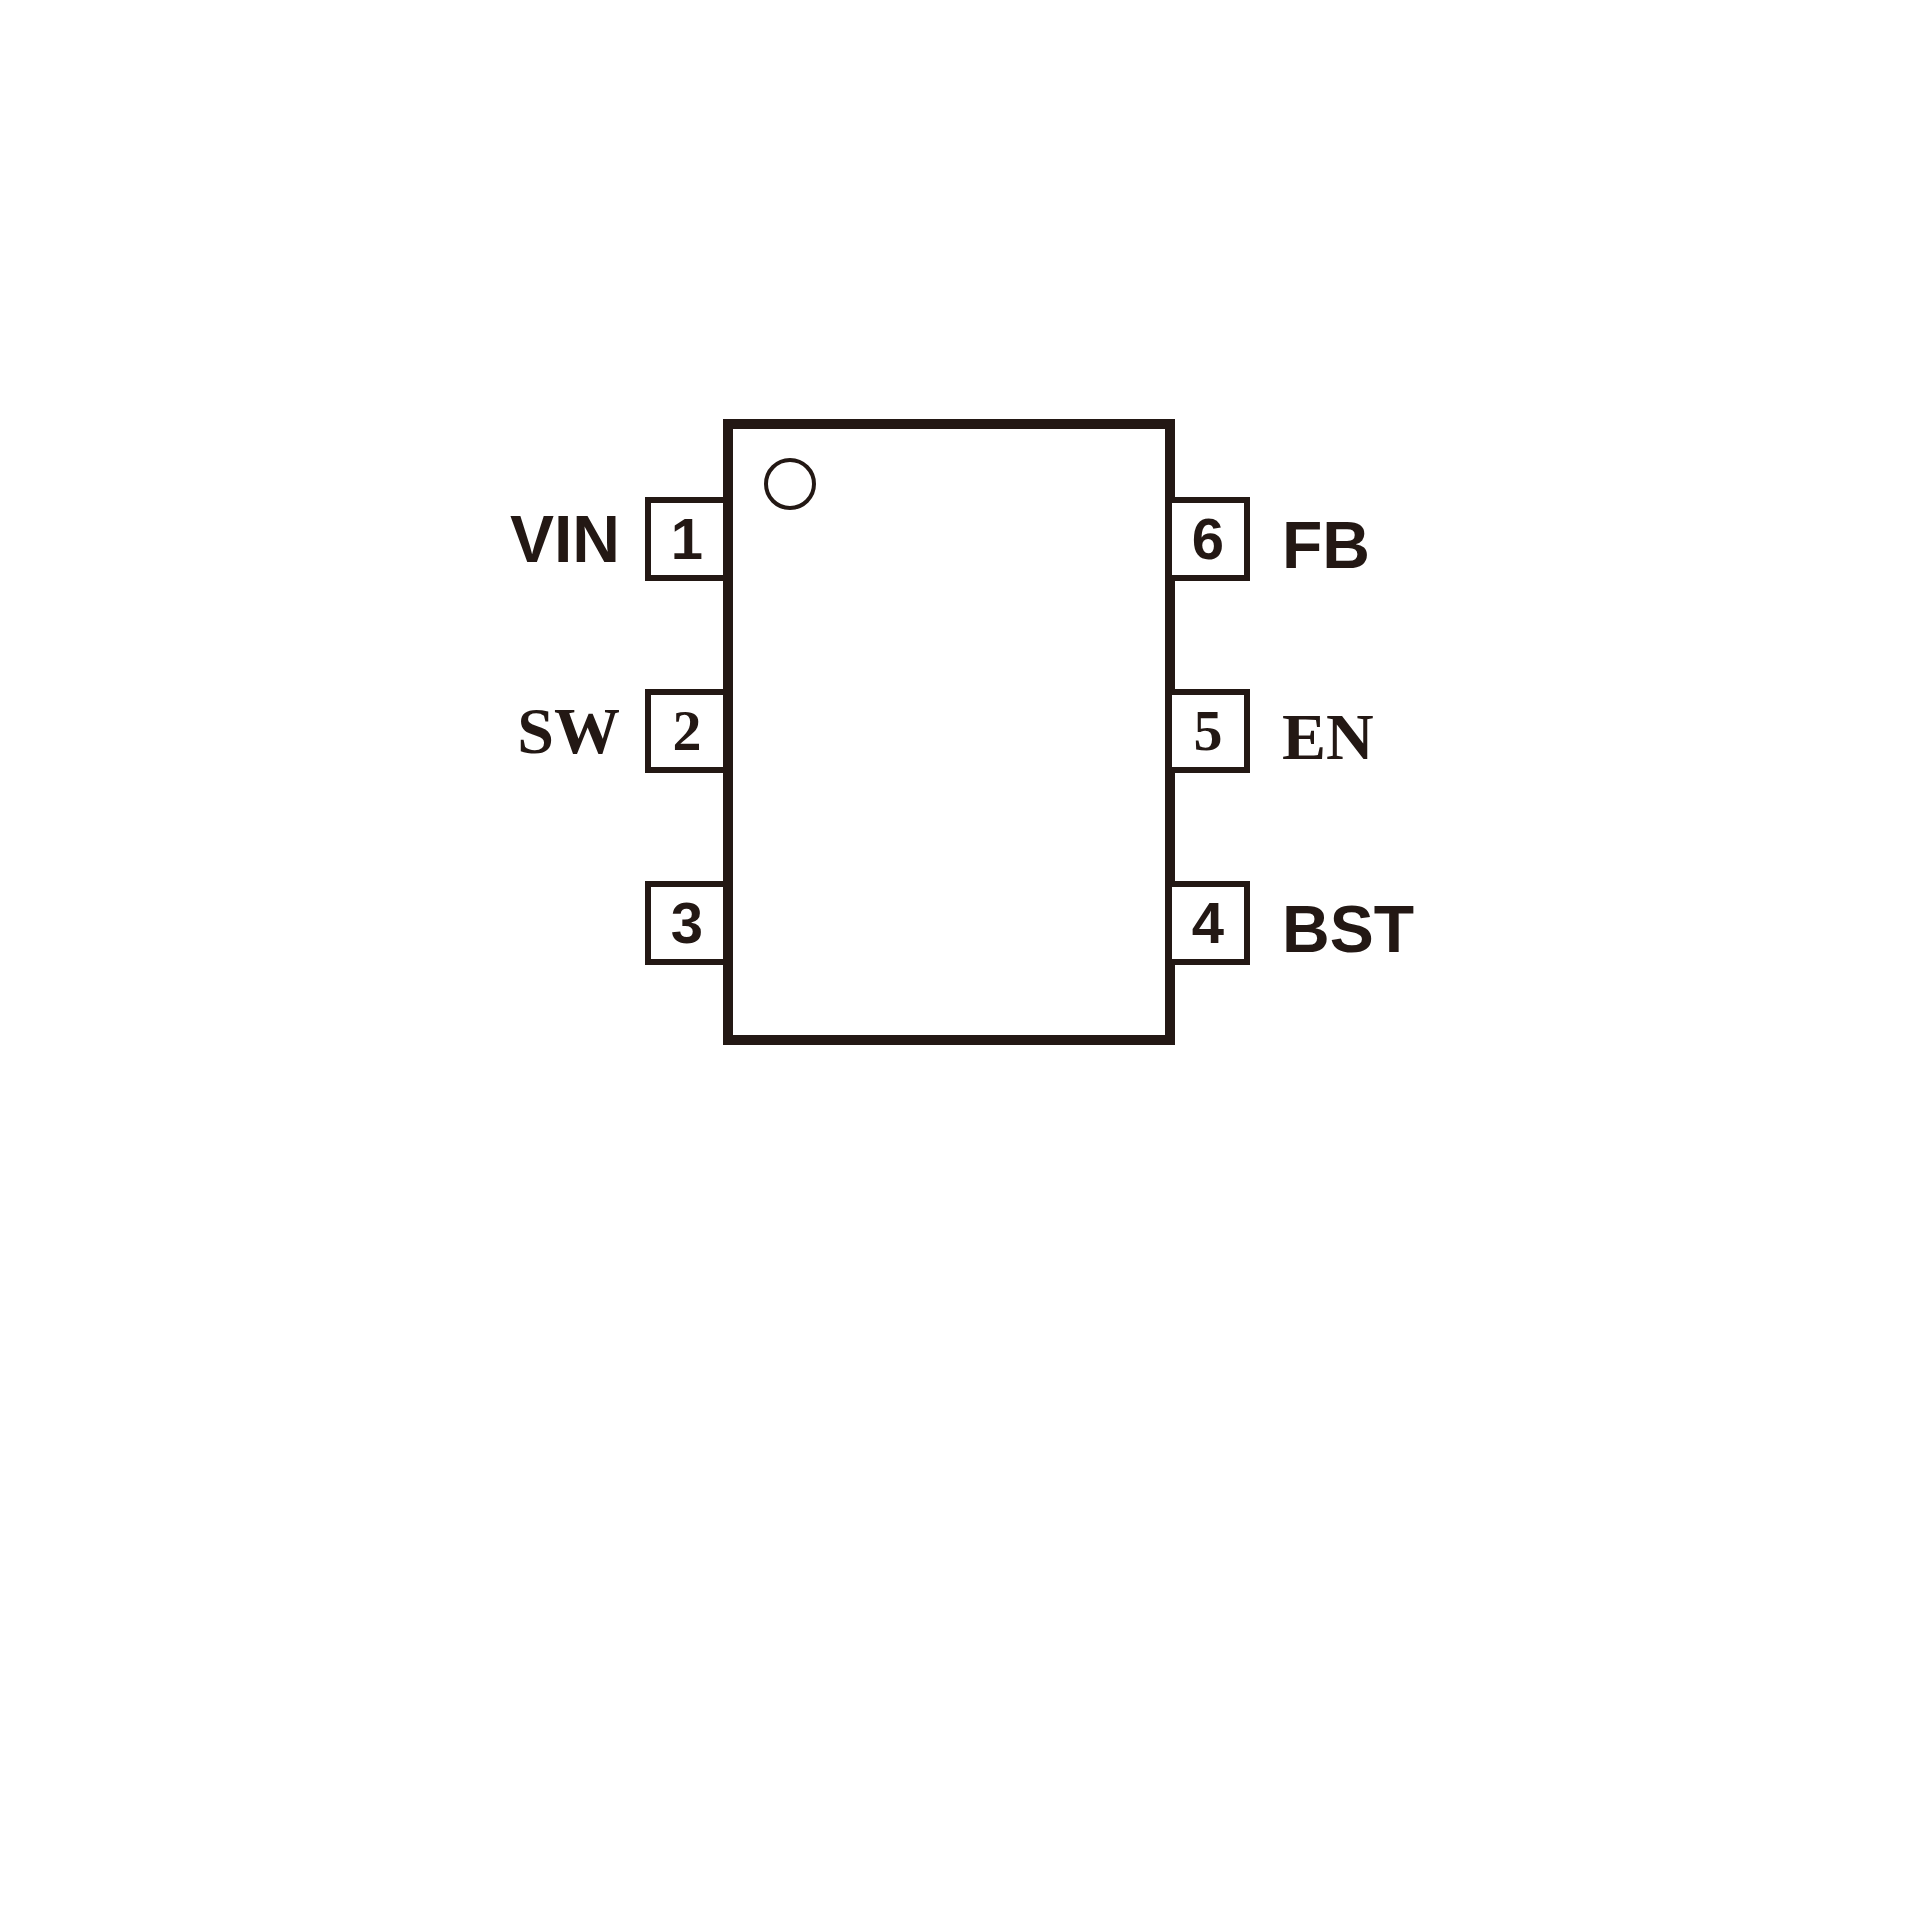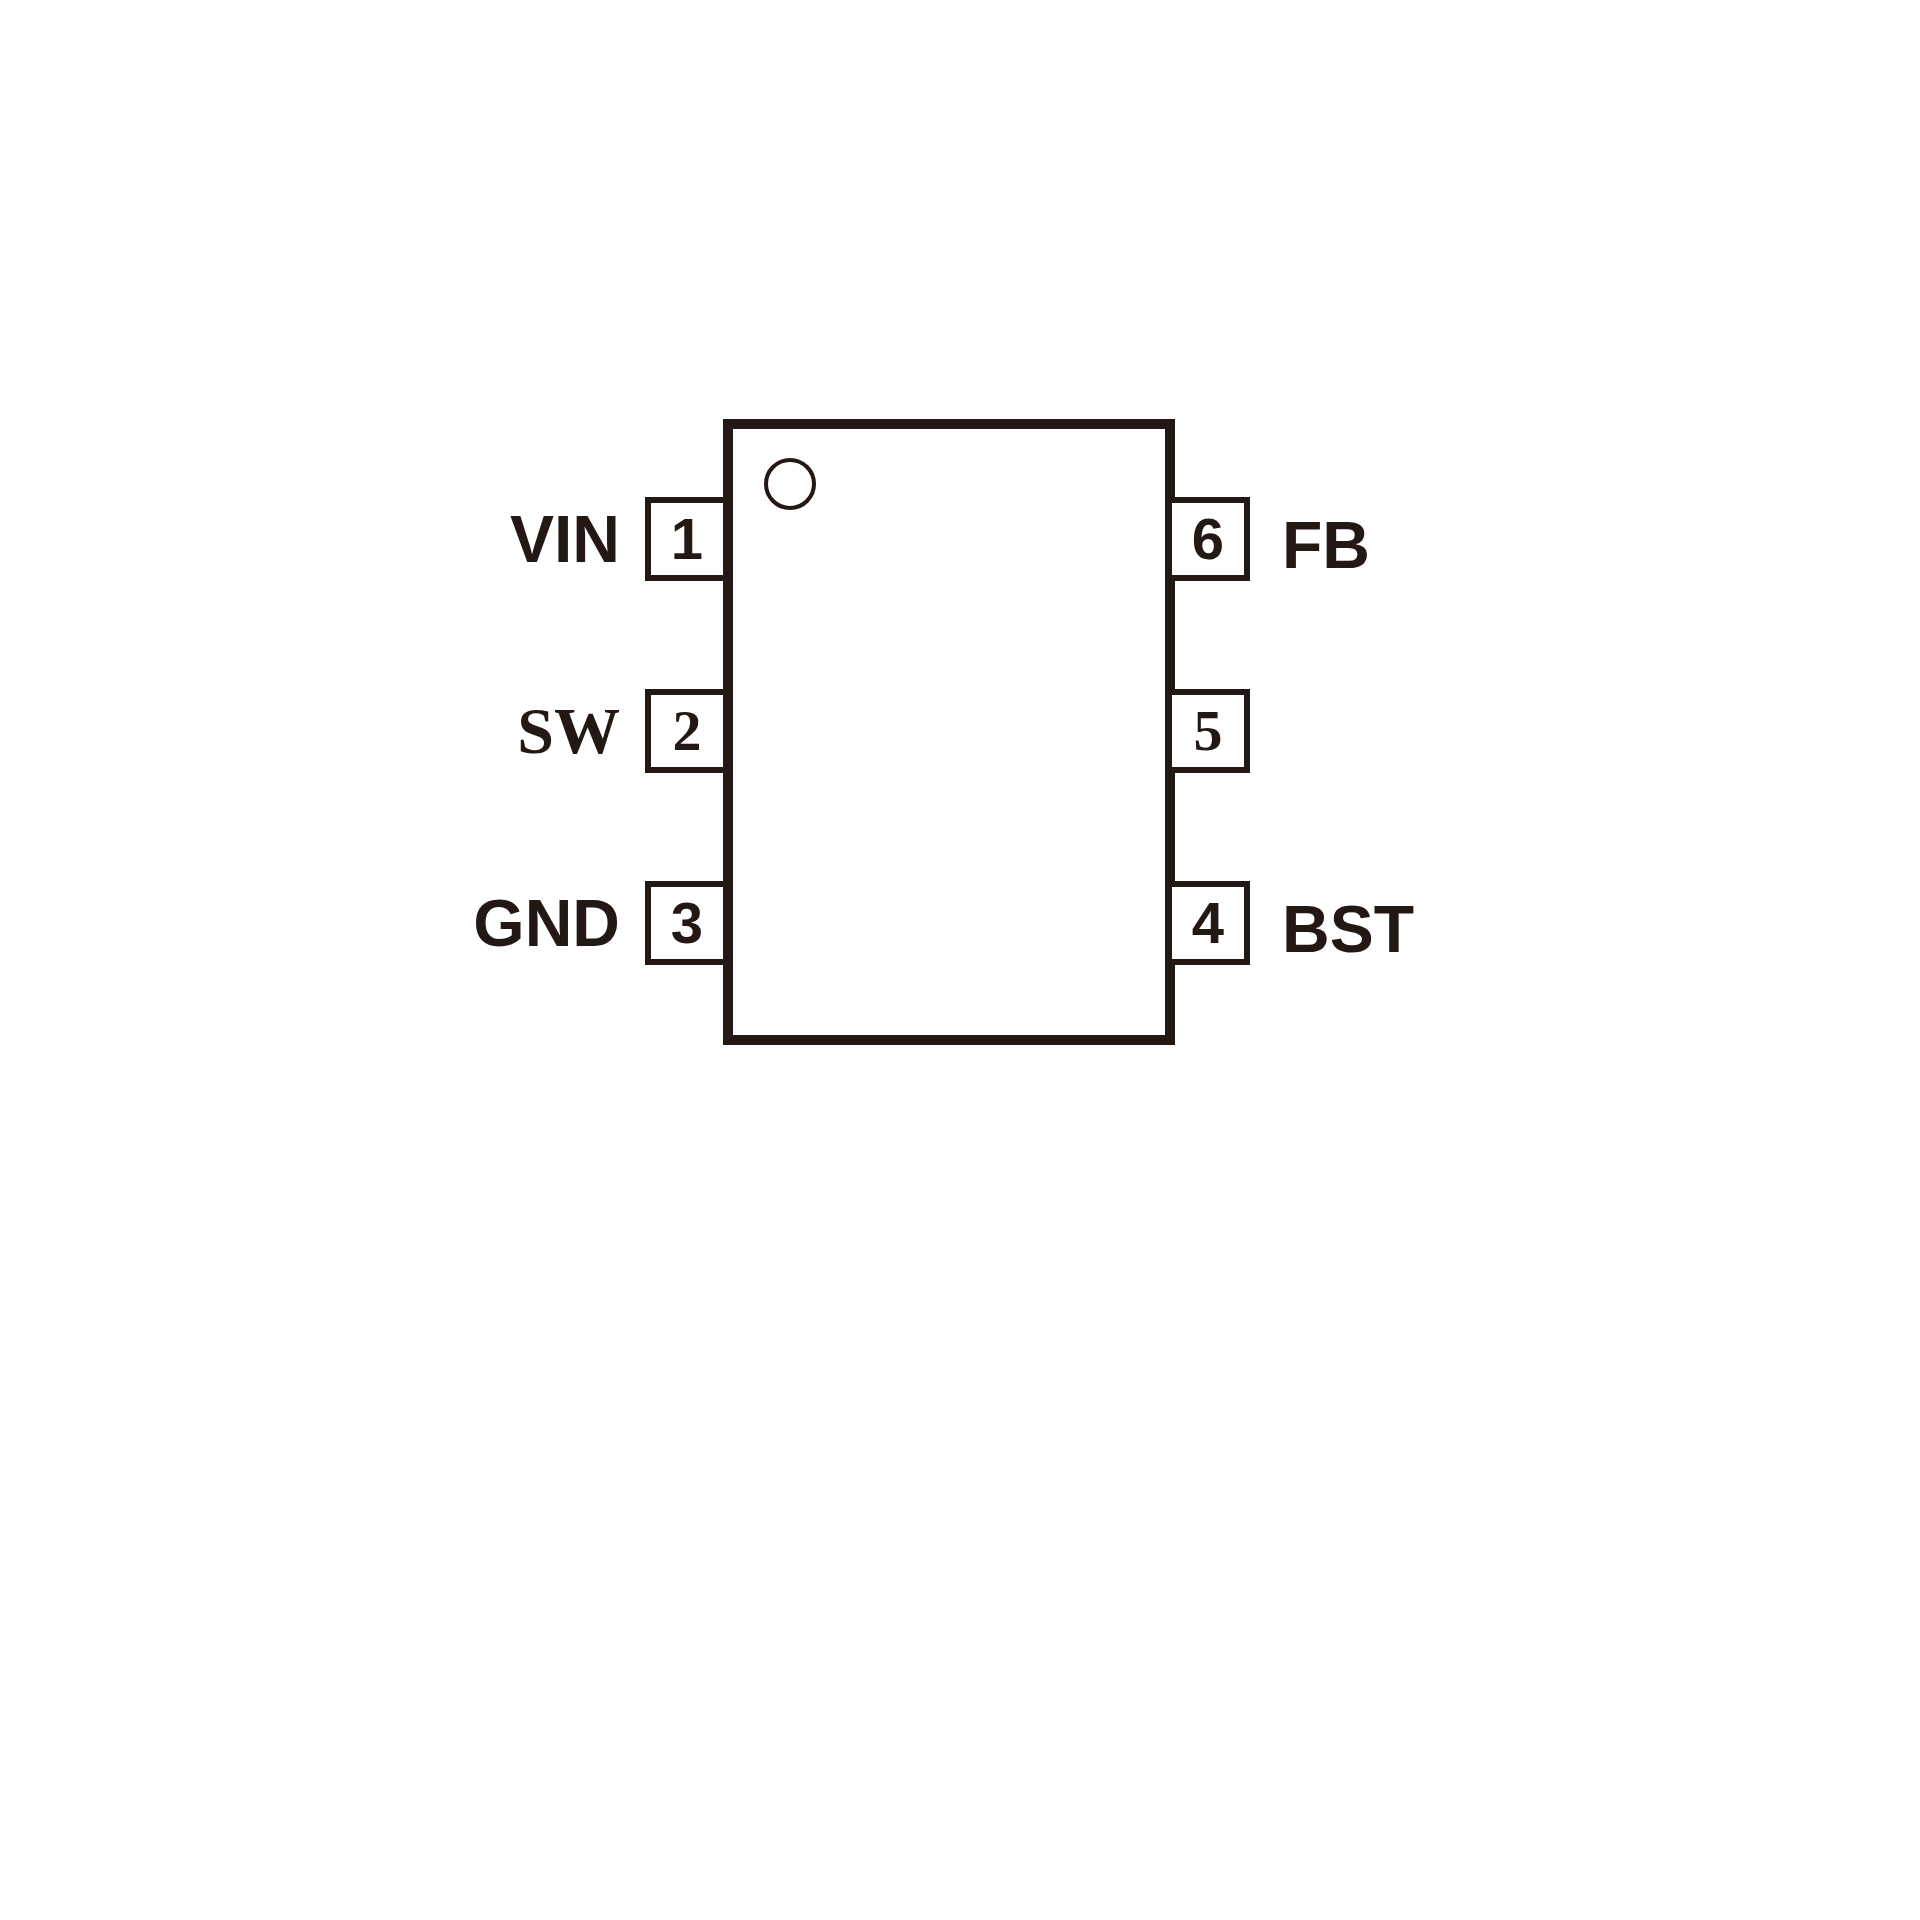--- a/index.html
+++ b/index.html
@@ -85,24 +85,24 @@
 
   <div class="chip-body"></div>
   <div class="pin1-dot"></div>
 
   <div class="pin-label left row-1">VIN</div>
   <div class="pin-box left row-1">1</div>
 
   <div class="pin-label left row-2">SW</div>
   <div class="pin-box left row-2">2</div>
 
-  <div class="pin-label left row-3">GND</div>
   <div class="pin-box left row-3">3</div>
 
   <div class="pin-box right row-1">6</div>
   <div class="pin-label right row-1">FB</div>
 
   <div class="pin-box right row-2">5</div>
+  <div class="pin-label right row-2">EN</div>
 
   <div class="pin-box right row-3">4</div>
   <div class="pin-label right row-3">BST</div>
 
 </div>
 
 </body></html>

